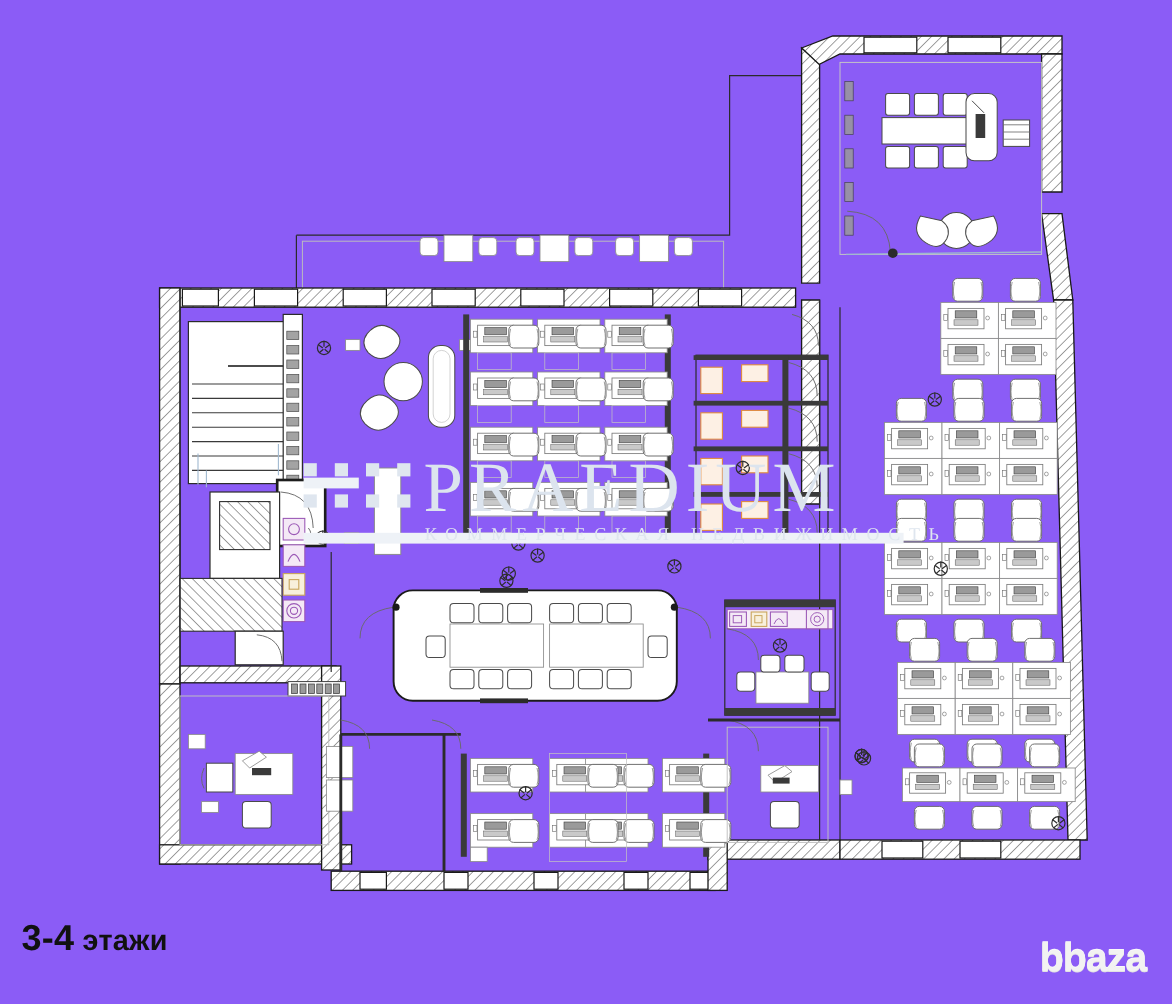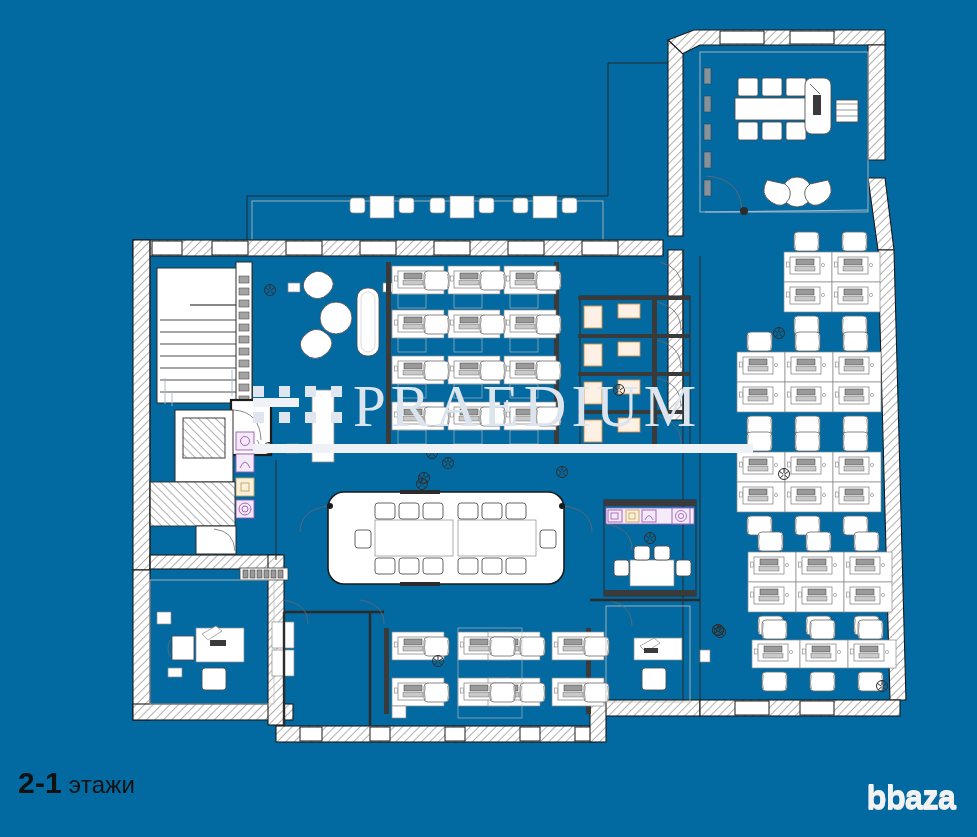--- a/index.html
+++ b/index.html
@@ -2,31 +2,31 @@
 <html><head>
 <meta charset="utf-8">
 <title>Floor plan</title>
 <style>
   html,body{margin:0;padding:0;background:#ffffff;}
   body{
     width:977px;height:837px;position:relative;overflow:hidden;
     font-family:"Liberation Sans", sans-serif;
     -webkit-font-smoothing:antialiased;
   }
-  #stage{position:absolute;inset:0;background:#0369a1;}
+  #stage{position:absolute;inset:0;background:#8b5cf6;}
 
   
   #caption{
     position:absolute;left:18px;top:766px;
     font-family:"Liberation Sans", sans-serif;
     font-size:26px;font-weight:bold;color:#111;letter-spacing:.2px;
     white-space:nowrap;
   }
   #caption .big{font-size:30px;font-weight:bold;}
-  #caption .small{font-size:24px;font-weight:normal;}
+  #caption .small{font-size:24px;font-weight:bold;}
 
   
   #bbaza{
     position:absolute;right:22px;bottom:20px;
     font-size:33px;font-weight:bold;color:#f2f2f2;
     text-shadow:0 1px 0 #e2e2e2, 0 -1px 0 #fafafa;
     letter-spacing:-1px;
   }
 
   
@@ -685,21 +685,22 @@
       <i style="left:0;top:0"></i>
         <i style="left:26px;top:0"></i>
         <i style="left:52px;top:0"></i>
         <i style="left:78px;top:0"></i>
       <i style="left:0;top:26px"></i>
         <i style="left:26px;top:26px"></i>
         <i style="left:52px;top:26px"></i>
         <i style="left:78px;top:26px"></i>
     </div>
     <div class="wm-name">PRAEDIUM</div>
+    <div class="wm-sub">КОММЕРЧЕСКАЯ НЕДВИЖИМОСТЬ</div>
   </div>
 
   <div id="caption">
-    <span class="big">2-1</span><span class="small">&nbsp;</span><span class="small">этажи</span>
+    <span class="big">3-4</span><span class="small">&nbsp;</span><span class="small">этажи</span>
   </div>
 
   <div id="bbaza">bbaza</div>
 
 </div>
 
 </body></html>

